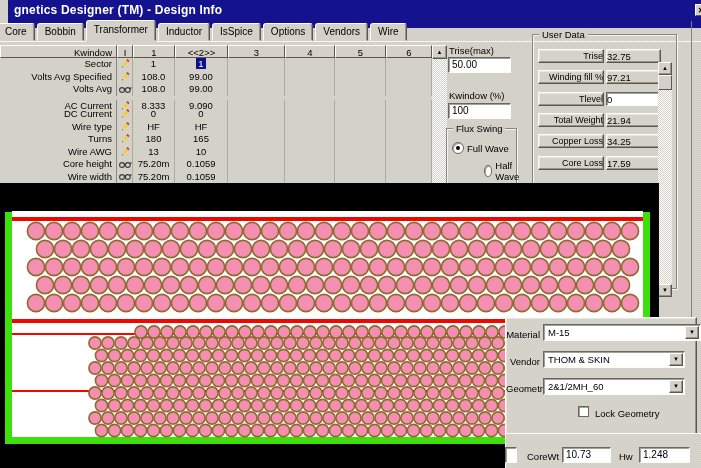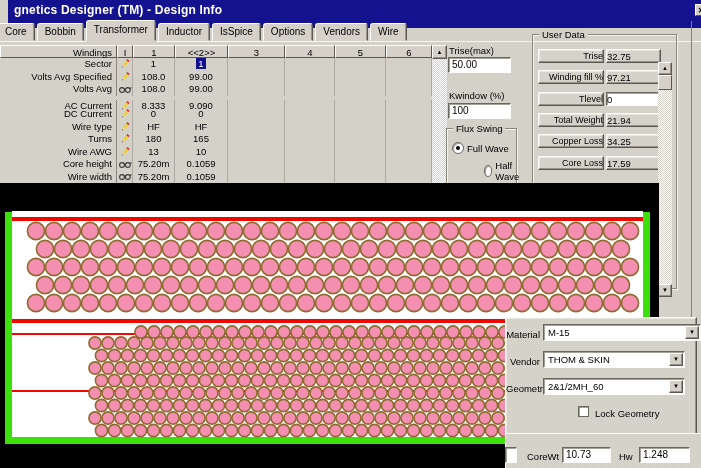--- a/index.html
+++ b/index.html
@@ -79,21 +79,21 @@
       <div class="tab active"><span>Transformer</span></div>
       <div class="tab"><span>Inductor</span></div>
       <div class="tab"><span>IsSpice</span></div>
       <div class="tab"><span>Options</span></div>
       <div class="tab"><span>Vendors</span></div>
       <div class="tab"><span>Wire</span></div>
     </div>
   <div class="tabline"></div>
 
   <div id="grid">
-      <div class="hcell" style="left: 0px; width: 117px; text-align: right; padding-right: 4px;">Windings</div>
+      <div class="hcell" style="left: 0px; width: 117px; text-align: right; padding-right: 4px;">Kwindow</div>
       <div class="hcell" style="left: 117px; width: 16px;">I</div>
       <div class="hcell" style="left: 133px; width: 42px;">1</div>
       <div class="hcell" style="left: 175px; width: 53px;">&lt;&lt;2&gt;&gt;</div>
       <div class="hcell" style="left: 228px; width: 57px;">3</div>
       <div class="hcell" style="left: 285px; width: 50px;">4</div>
       <div class="hcell" style="left: 335px; width: 51px;">5</div>
       <div class="hcell" style="left: 386px; width: 46px;">6</div>
       <div class="trow" style="top: 58px;">
         <div class="tcell tlabel">Sector</div>
         <div class="tcell ticon"><svg class="icon-svg" width="12" height="12" viewBox="0 0 12 12">

